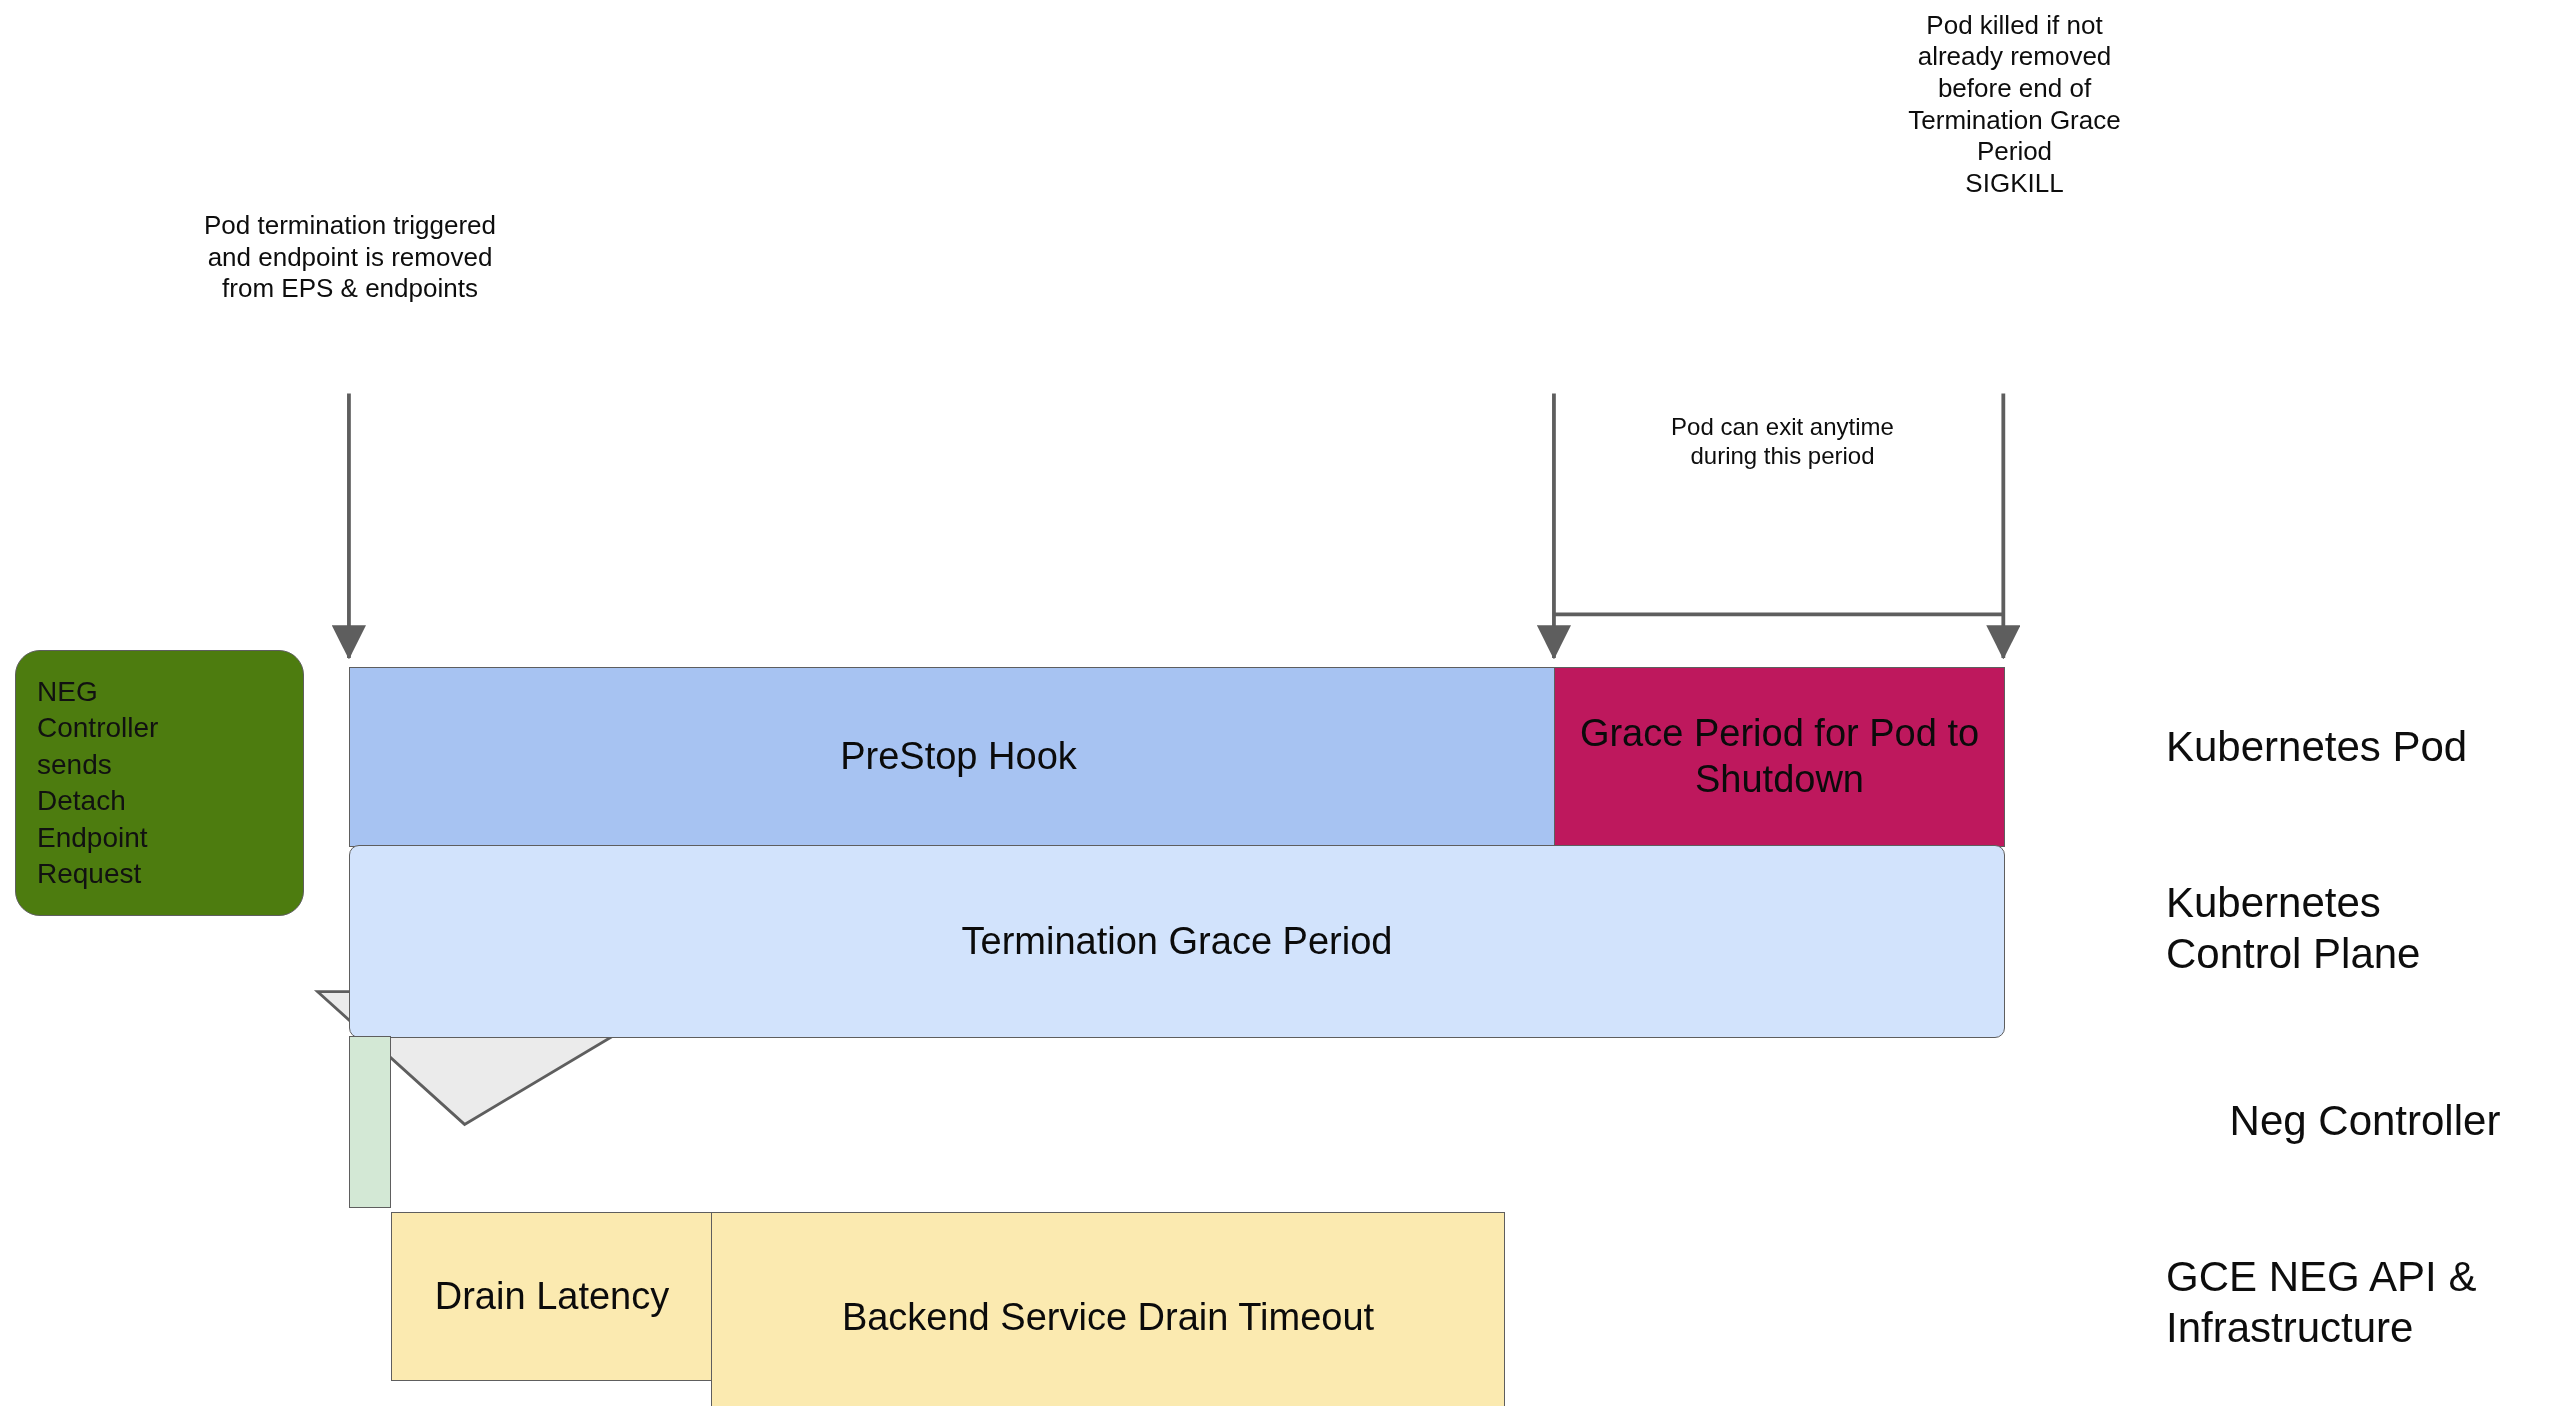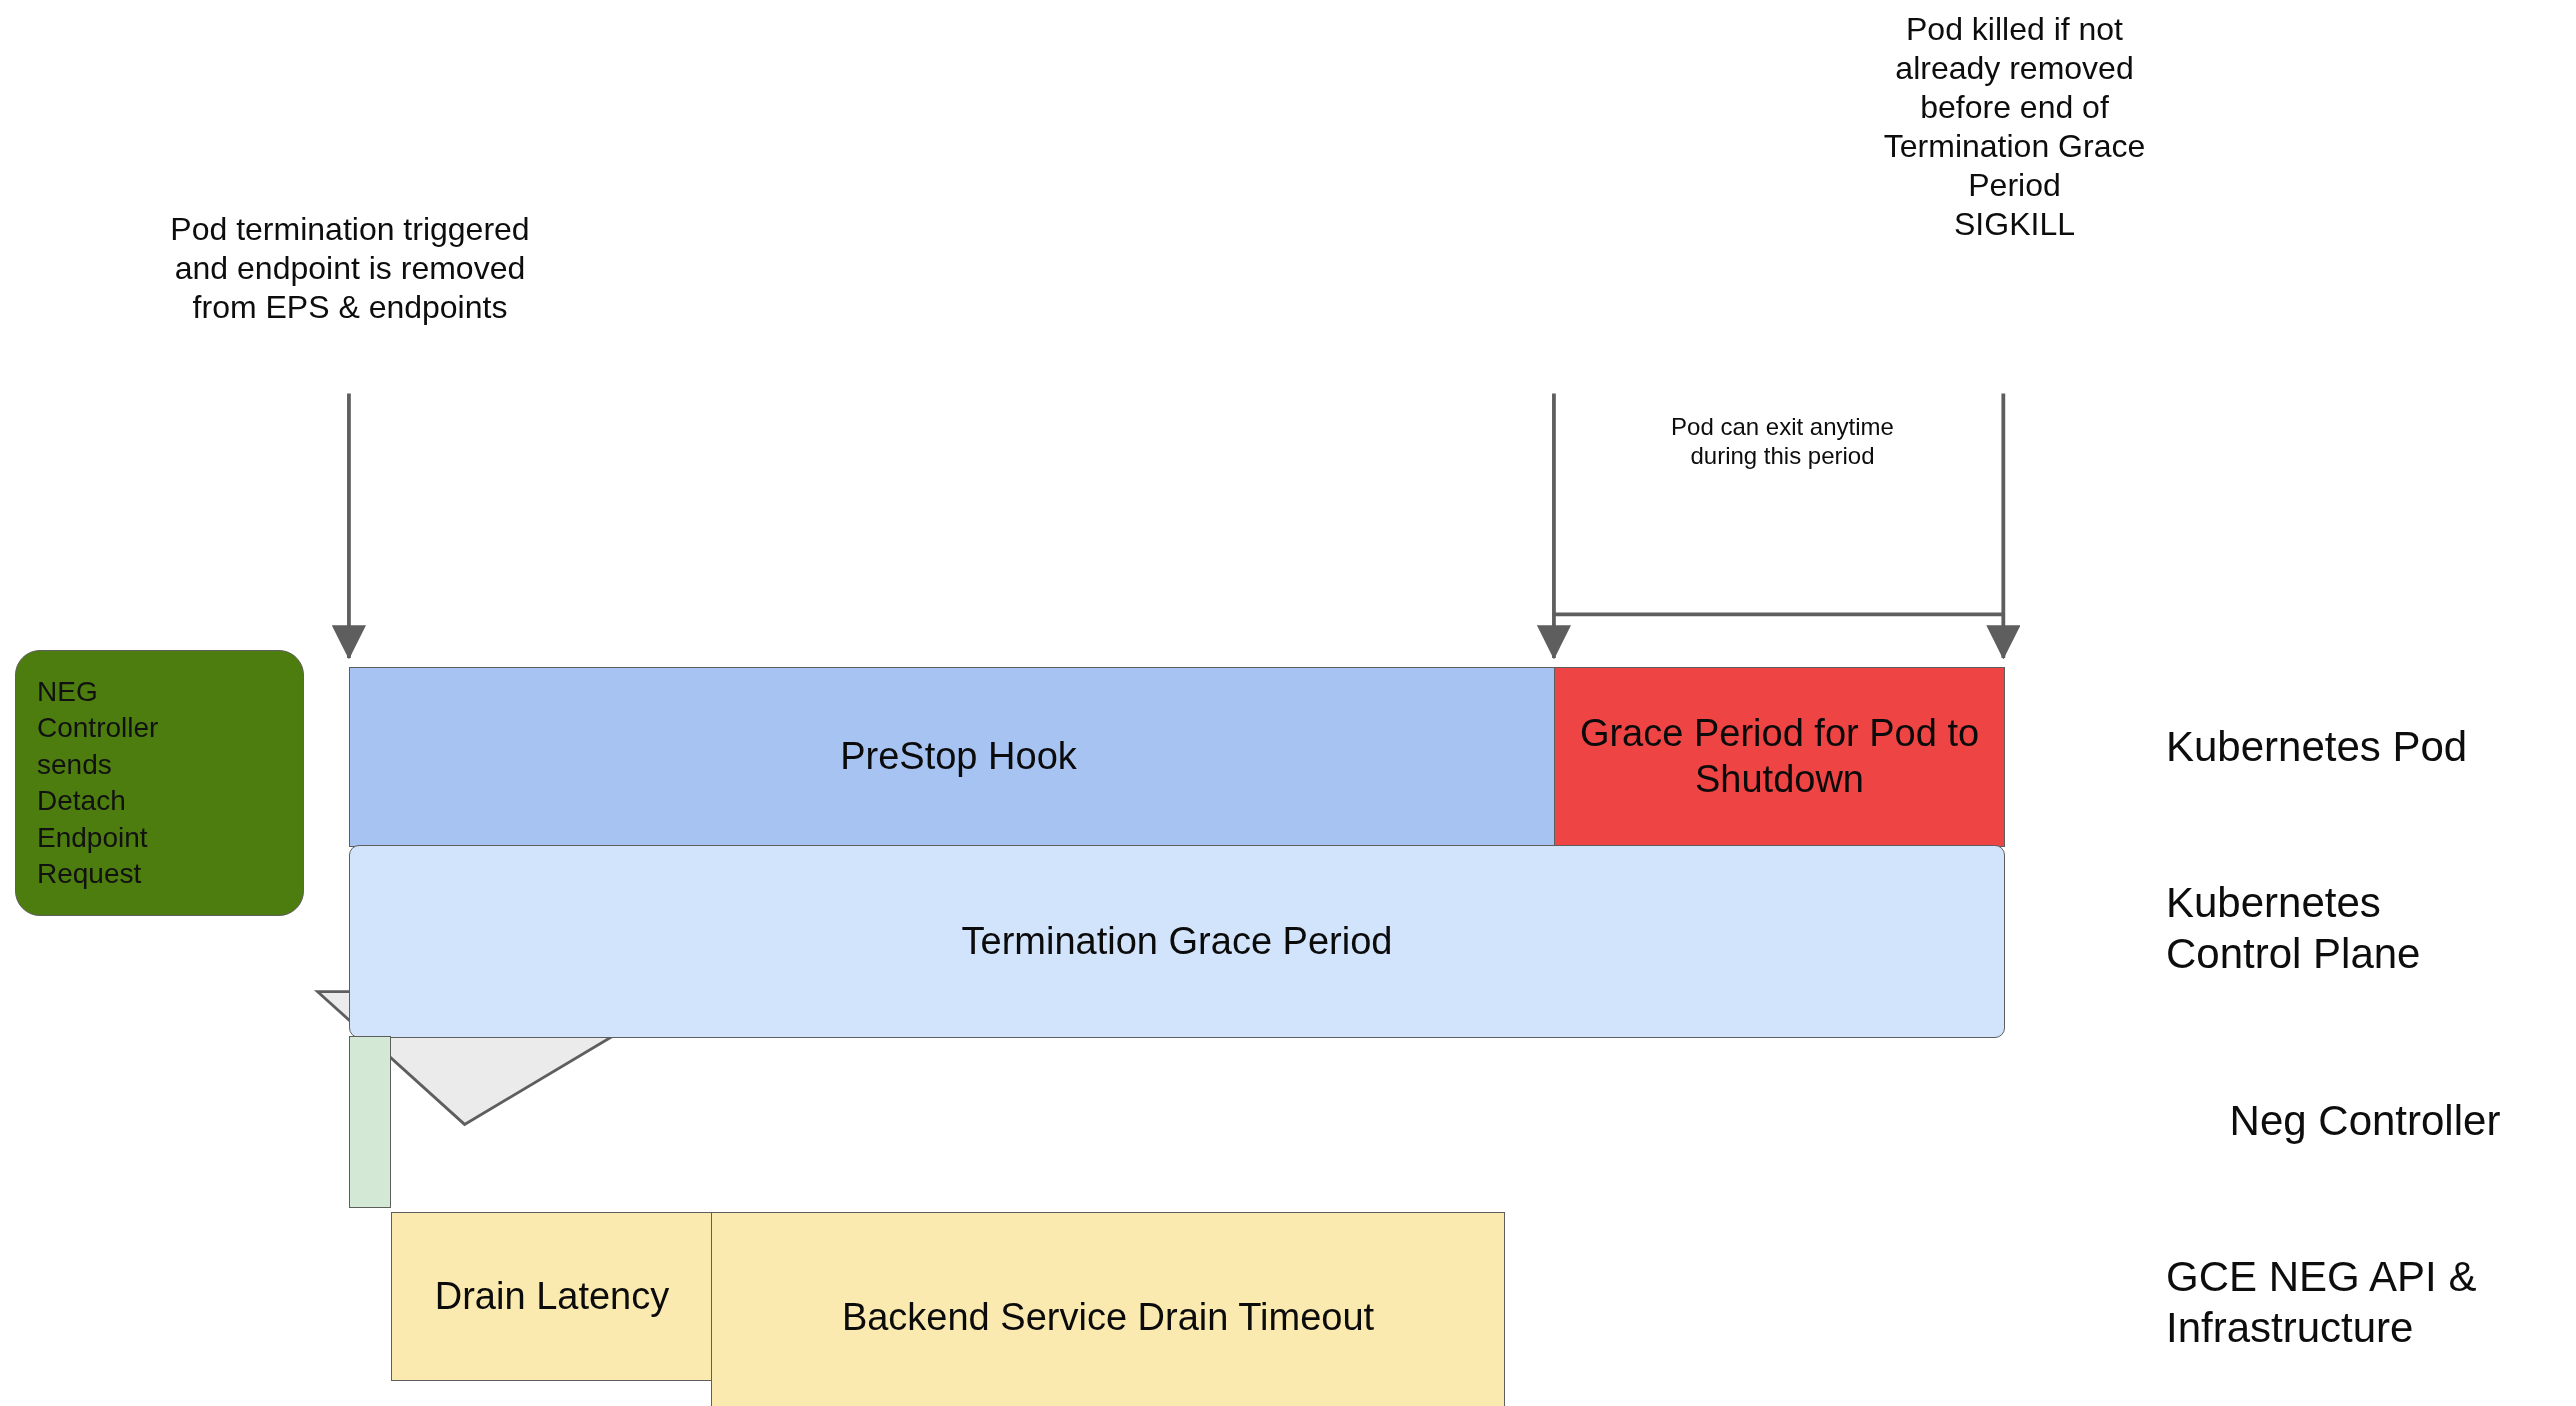--- a/index.html
+++ b/index.html
@@ -2,28 +2,28 @@
 <html style="font-size:15px"><head>
 <meta charset="utf-8">
 <style>
   html,body{margin:0;padding:0;background:#ffffff;}
   body{width:2576px;height:1406px;position:relative;overflow:hidden;
        font-family:"Liberation Sans","DejaVu Sans",sans-serif;color:#000;}
 
   .stage{position:absolute;left:0;top:0;width:2576px;height:1406px;}
 
   .ann{position:absolute;text-align:center;line-height:1.22;
-       font-size:32px;color:#0d0d0d;white-space:pre-line;}
+       font-size:26px;color:#0d0d0d;white-space:pre-line;}
 
   .bar{position:absolute;box-sizing:border-box;border:1.9px solid #5e5e5e;
        display:flex;align-items:center;justify-content:center;
        text-align:center;line-height:1.2;font-size:38px;color:#0b0b0b;}
 
   #prestop-bar{background:#a7c3f2;padding-left:12px;}
-  #grace-bar{background:#ef4444;}
+  #grace-bar{background:#be185d;}
   #tgp-bar{background:#d2e3fc;}
   #neg-bar{background:#d3e8d5;}
   #drain-latency-bar{background:#fbeab0;}
   #drain-timeout-bar{background:#fbeab0;}
 
   .row-label{position:absolute;font-size:42px;line-height:1.22;color:#0d0d0d;
              white-space:pre-line;text-align:left;}
 
   .callout{position:absolute;box-sizing:border-box;background:#4d7c0f;
            border:1.9px solid #5e5e5e;border-radius:25px;

